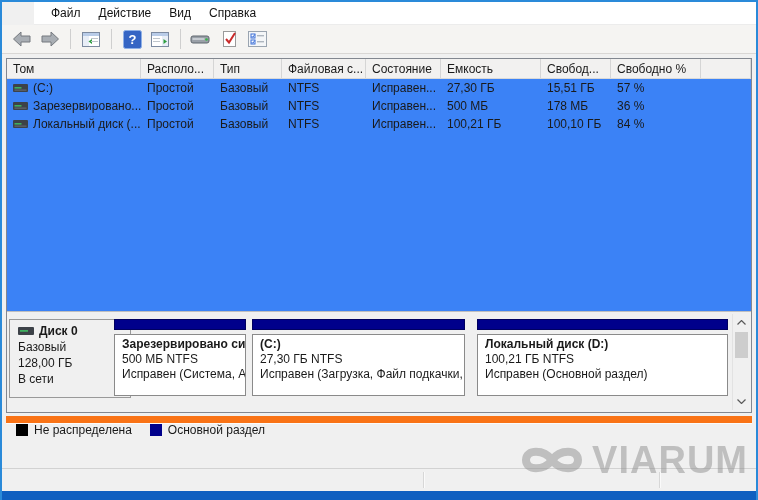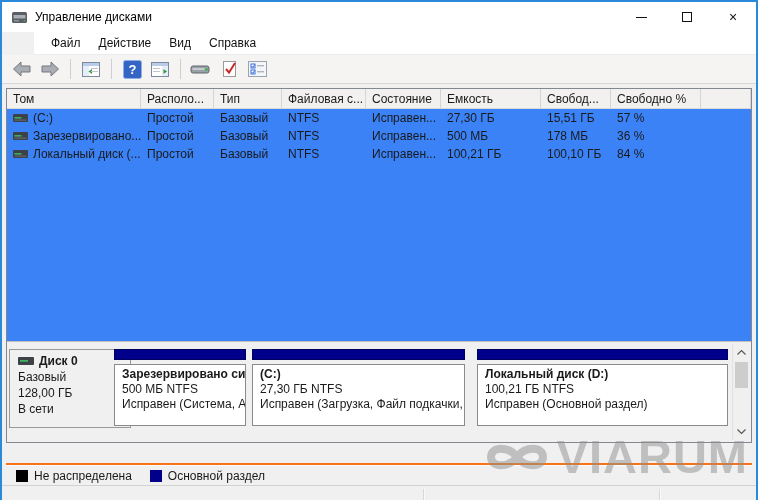--- a/index.html
+++ b/index.html
@@ -53,62 +53,42 @@
   .part-body { margin-top:4px; height:62px; background:#fff; border:1px solid #8a8a8a; padding:2px 15px 0 7px; line-height:15px; white-space:nowrap; overflow:hidden; }
   .part-title { font-weight:bold; }
 
   
   .vscroll { position:absolute; top:2px; bottom:2px; right:2px; width:17px; background:#f0f0f0; border-left:1px solid #e2e2e2; display:flex; flex-direction:column; align-items:center; }
   .sbtn { width:17px; height:17px; display:flex; align-items:center; justify-content:center; flex:0 0 auto; }
   .sthumb { width:13px; height:26px; background:#cdcdcd; margin-top:1px; flex:0 0 auto; }
   .strack { flex:1 1 auto; }
 
   
-  .legend { height:20px; margin-top:20px; border-top:2px solid #f97316; box-shadow:inset 0 1px 0 #fbfbfb; display:flex; align-items:flex-end; padding-left:10px; gap:18px; flex:0 0 auto; }
+  .legend { height:20px; margin-top:3px; border-top:7px solid #f97316; box-shadow:inset 0 1px 0 #fbfbfb; display:flex; align-items:center; padding-left:10px; gap:18px; flex:0 0 auto; }
   .legend-item { display:flex; align-items:center; gap:6px; }
   .swatch { width:12px; height:12px; display:inline-block; }
   .swatch-unallocated { background:#000; }
   .swatch-primary { background:#00008b; }
 
   
   .statusbar { height:23px; background:#f0f0f0; border-top:1px solid #d2d2d2; position:relative; flex:0 0 auto; margin-top:2px; }
   .sb-div { position:absolute; top:3px; bottom:3px; width:1px; background:#d7d7d7; box-shadow:1px 0 0 #fafafa; }
   .sb-div.d1 { left:421px; } .sb-div.d2 { left:657px; }
 
   .bottom-band { height:9px; background:#0f5fc0; flex:0 0 auto; }
 
   
   .watermark { position:absolute; right:8px; bottom:20px; display:flex; align-items:center; gap:4px; opacity:0.5; pointer-events:none; }
-  .wm-text { font-size:47px; font-weight:bold; letter-spacing:1px; color:#8f8f8f; line-height:1; }
+  .wm-text { font-size:38px; font-weight:bold; letter-spacing:1px; color:#8f8f8f; line-height:1; }
 </style>
 </head>
 <body>
 
 <div class="window">
 
-  <div class="titlebar">
-    <svg class="title-icon" viewBox="0 0 17 15">
-      <rect x="1" y="2" width="15" height="11" rx="1.5" fill="#5a5f66"></rect>
-      <rect x="2.5" y="5" width="12" height="3.5" fill="#aab0b8"></rect>
-      <rect x="3" y="10" width="5" height="1.5" fill="#8f959c"></rect>
-      <circle cx="13.5" cy="10.8" r="0.9" fill="#3fae4f"></circle>
-    </svg>
-    <span class="title-text">Управление дисками</span>
-    <div class="win-controls">
-      <div class="wbtn">
-          <span class="min-glyph"></span>
-        </div>
-      <div class="wbtn">
-          <span class="max-glyph"></span>
-        </div>
-      <div class="wbtn">
-          <span class="close-glyph">×</span>
-        </div>
-    </div>
-  </div>
 
   <div class="menubar">
     <span class="menu-item">Файл</span>
     <span class="menu-item">Действие</span>
     <span class="menu-item">Вид</span>
     <span class="menu-item">Справка</span>
   </div>
 
   <div class="toolbar">
     <div class="tbtn">

